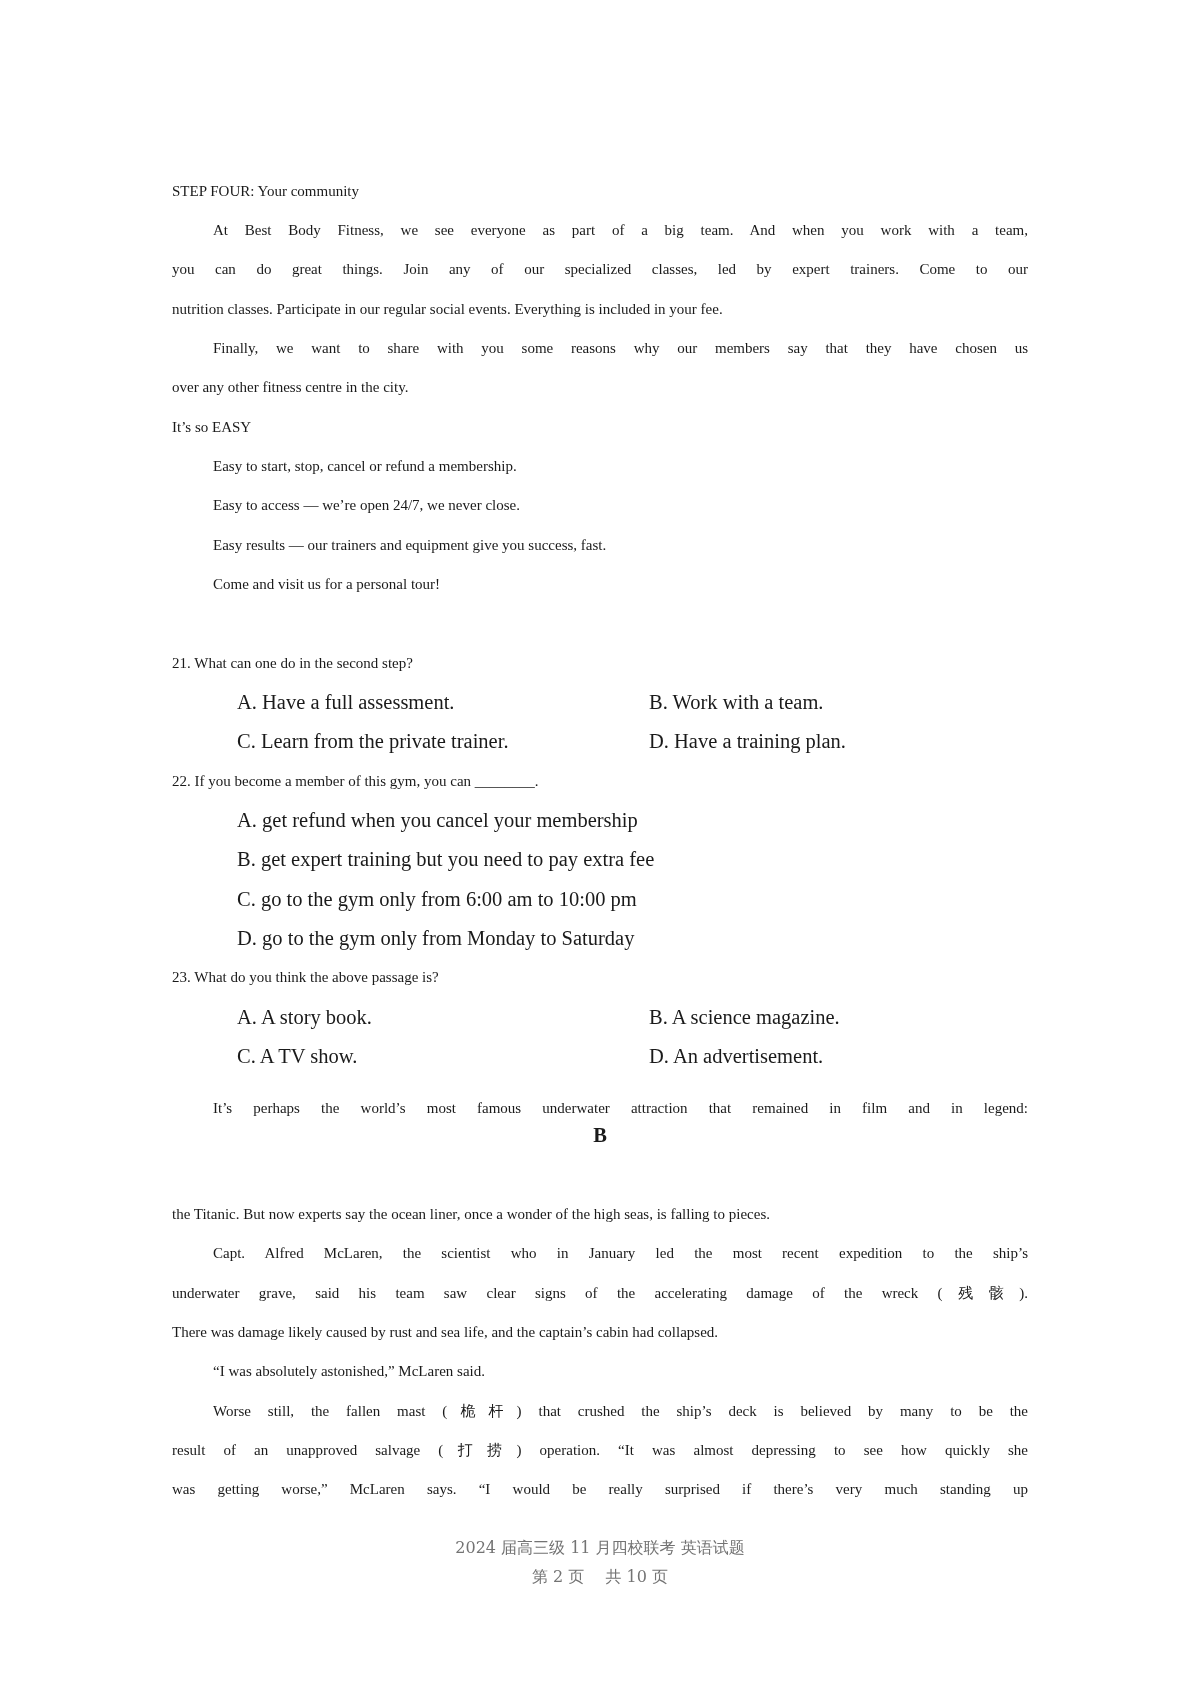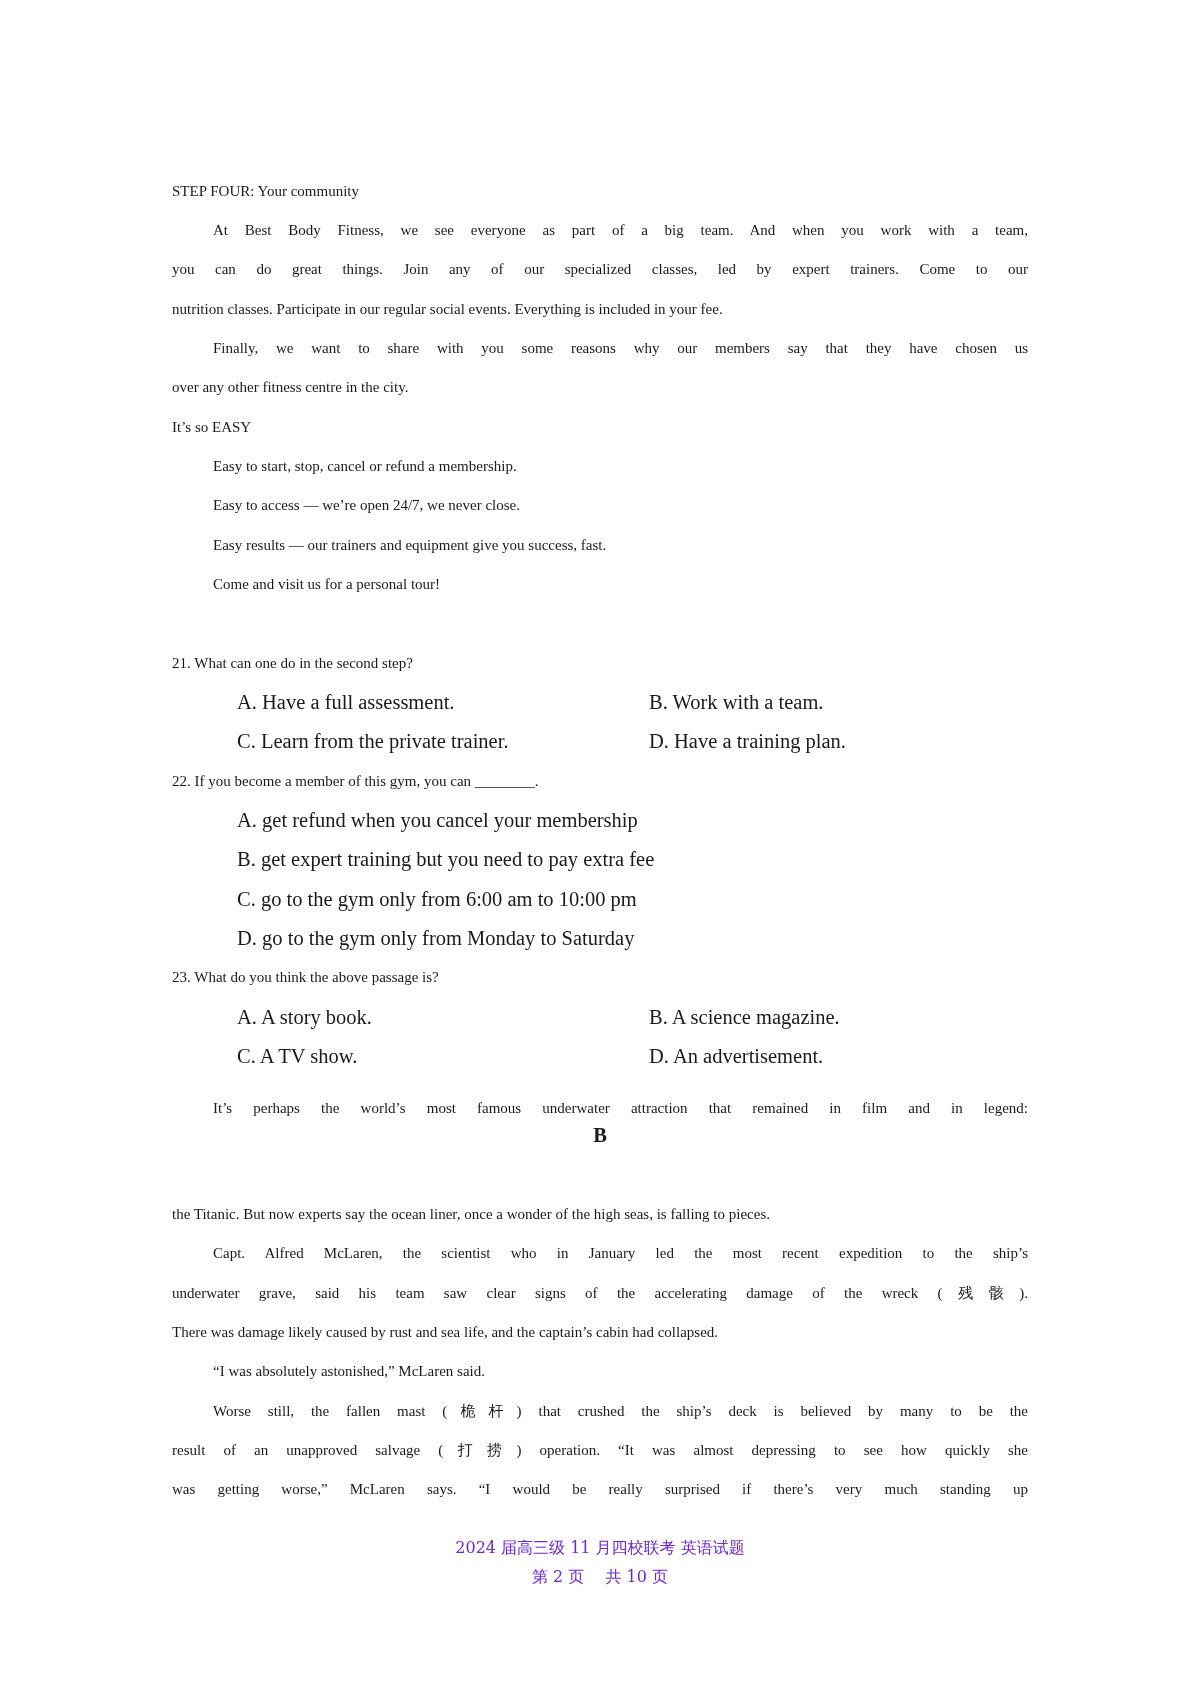--- a/index.html
+++ b/index.html
@@ -8,21 +8,21 @@
   .line { position: absolute; left: 172px; width: 856px; font-size: 15px; line-height: 24px;
           white-space: nowrap; }
   .justify { text-align: justify; text-align-last: justify; white-space: normal; }
   .indent { left: 213px; width: 815px; }
   .opt { position: absolute; font-size: 20.5px; line-height: 24px; white-space: nowrap; }
   .col1 { left: 221px; margin-left: 16px; }
   .col2 { left: 641px; margin-left: 8px; }
   .center { left: 0; width: 1200px; text-align: center; }
   .heading-b { font-weight: bold; }
   .footer { position: absolute; left: 0; width: 1200px; text-align: center; font-size: 16px;
-            line-height: 20px; font-family: "DejaVu Serif", "Liberation Serif", serif; color: #6d28d9; }
+            line-height: 20px; font-family: "DejaVu Serif", "Liberation Serif", serif; color: #737373; }
 </style>
 </head>
 <body>
 
 <div class="line" style="top:179px">STEP FOUR: Your community</div>
 <div class="line indent justify" style="top:218px">At Best Body Fitness, we see everyone as part of a big team. And when you work with a team,</div>
 <div class="line justify" style="top:257px">you can do great things. Join any of our specialized classes, led by expert trainers. Come to our</div>
 <div class="line" style="top:297px">nutrition classes. Participate in our regular social events. Everything is included in your fee.</div>
 <div class="line indent justify" style="top:336px">Finally, we want to share with you some reasons why our members say that they have chosen us</div>
 <div class="line" style="top:375px">over any other fitness centre in the city.</div>

